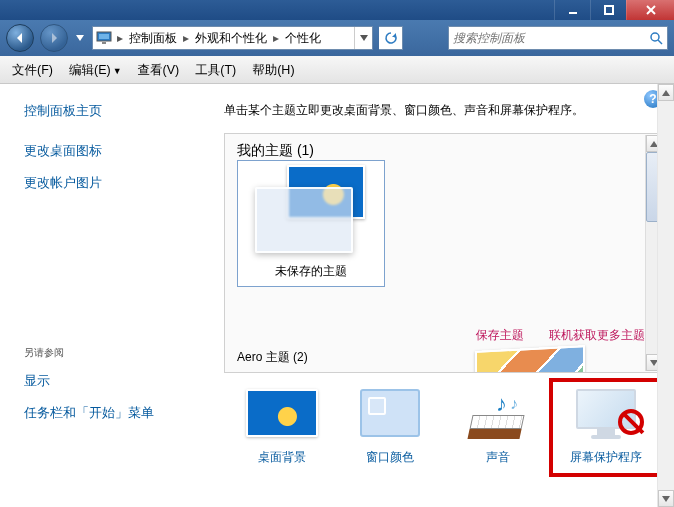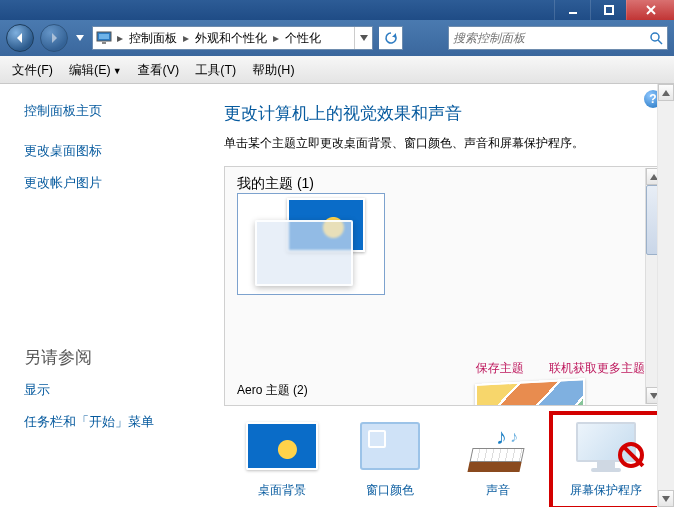--- a/index.html
+++ b/index.html
@@ -33,21 +33,21 @@
 .menu-item { padding:4px 8px; font-size:12.5px; }
 .menu-dd { font-size:9px; margin-left:2px; }
 
 
 .body { display:flex; height:calc(507px - 20px - 36px - 28px); }
 
 
 .sidebar { width:210px; padding:18px 0 0 24px; font-size:13px; position:relative; border-right: none; }
 .side-link { color:#065a9e; margin-bottom:14px; cursor:pointer; }
 .side-sep { height: 140px; }
-.side-sec-title { color:#555; font-size:17px; margin-bottom:12px; }
+.side-sec-title { color:#555; font-size:10px; margin-bottom:12px; }
 
 
 .main { flex:1; padding:18px 10px 0 14px; position:relative; }
 .helpbtn { position:absolute; top:6px; right:12px; width:18px; height:18px; border-radius:50%; background: radial-gradient(circle at 35% 30%, #8ec7ff, #1c6fbc); color:#fff; font-size:12px; font-weight:bold; display:flex; align-items:center; justify-content:center; }
 .page-title { color:#065a9e; font-size:17px; margin-bottom:10px; }
 .page-sub { font-size:12px; margin-bottom:14px; }
 
 .theme-area { border:1px solid #d0d0d0; background:#fafafa; height:240px; padding:8px 12px; position:relative; overflow:hidden; }
 .sec-label { font-size:14px; margin-bottom:0; }
 .theme-tile { width:148px; text-align:center; }
@@ -186,31 +186,31 @@
     <div class="side-link">更改桌面图标</div>
     <div class="side-link">更改帐户图片</div>
     <div class="side-sep"></div>
     <div class="side-sec-title">另请参阅</div>
     <div class="side-link">显示</div>
     <div class="side-link">任务栏和「开始」菜单</div>
   </div>
 
   <div class="main">
     <div class="helpbtn">?</div>
-    <div class="page-title">更改计算机上的视觉效果和声音</div>
     <div class="page-sub">单击某个主题立即更改桌面背景、窗口颜色、声音和屏幕保护程序。</div>
 
     <div class="theme-area">
       <div class="sec-label">我的主题 (1)</div>
 
       <div class="theme-tile tile-selected">
         <div class="tile-stack">
           <div class="tile-back"></div>
           <div class="tile-front"></div>
         </div>
+        <div class="tile-label">未保存的主题</div>
       </div>
 
       <div class="theme-links">
         <span>保存主题</span>
         <span>联机获取更多主题</span>
       </div>
       <div class="aero-row">Aero 主题 (2)</div>
       <div class="aero-thumb"></div>
 
       <div class="scrollbar">

